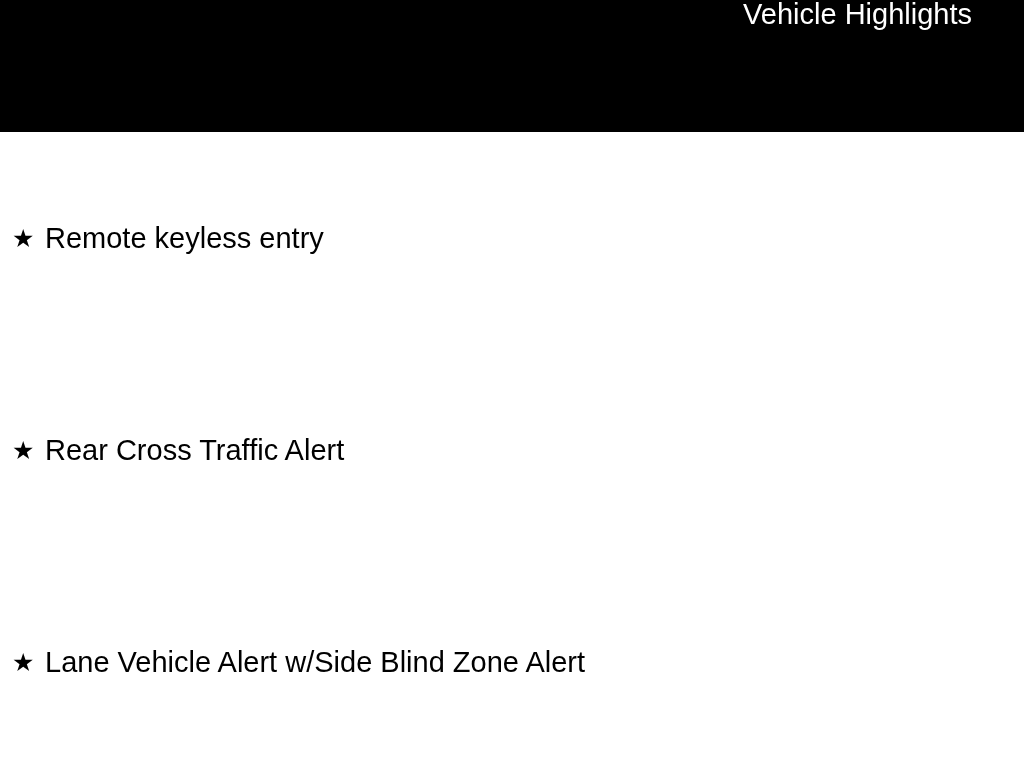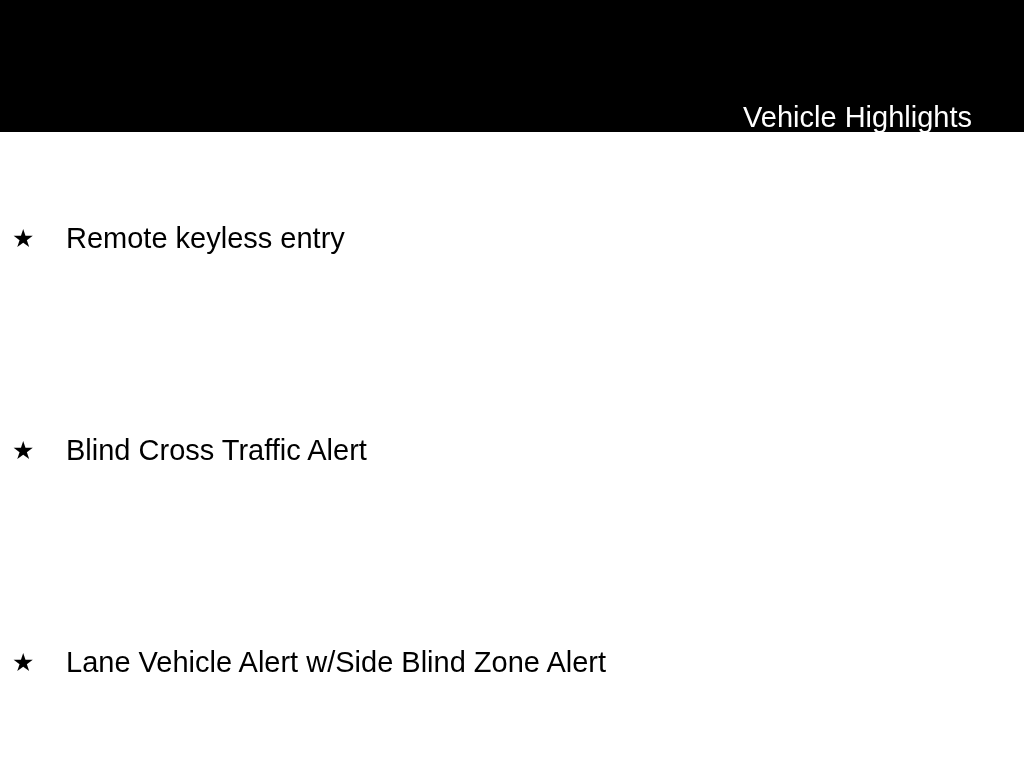--- a/index.html
+++ b/index.html
@@ -17,21 +17,21 @@
   }
   .header-bar {
     position: absolute;
     top: 0;
     left: 0;
     width: 1024px;
     height: 132px;
     background: #000000;
     color: #ffffff;
     display: flex;
-    align-items: flex-end;
+    align-items: flex-start;
     justify-content: flex-end;
     box-sizing: border-box;
     padding-right: 52px;
   }
   .page-title {
     font-size: 29px;
     line-height: 1;
     white-space: nowrap;
   }
   .highlight-row {
@@ -48,40 +48,39 @@
     font-size: 25px;
     line-height: 1;
     width: 33px;
     flex: 0 0 33px;
     font-family: "DejaVu Sans", sans-serif;
   }
   .highlight-label {
     font-size: 29px;
     line-height: 34px;
     white-space: nowrap;
-    margin-left: 21px;
   }
 </style>
 </head>
 <body style="background: rgb(255, 255, 255); color: rgb(0, 0, 0);">
 
 <div class="header-bar" style="background: rgb(0, 0, 0); color: rgb(255, 255, 255);">
   <div class="page-title">Vehicle Highlights</div>
 </div>
 
 <div>
 
   <div class="highlight-row row-0">
     <span class="star">★</span>
     <span class="highlight-label">Remote keyless entry</span>
   </div>
 
   <div class="highlight-row row-1">
     <span class="star">★</span>
-    <span class="highlight-label">Blind Cross Traffic Alert</span>
+    <span class="highlight-label">Rear Cross Traffic Alert</span>
   </div>
 
   <div class="highlight-row row-2">
     <span class="star">★</span>
     <span class="highlight-label">Lane Vehicle Alert w/Side Blind Zone Alert</span>
   </div>
 
 </div>
 
 </body></html>

